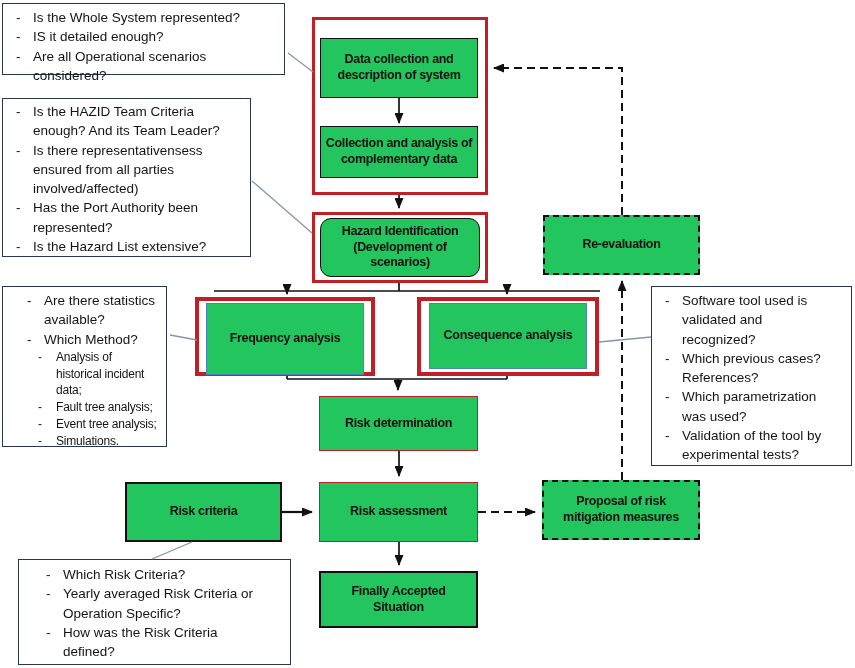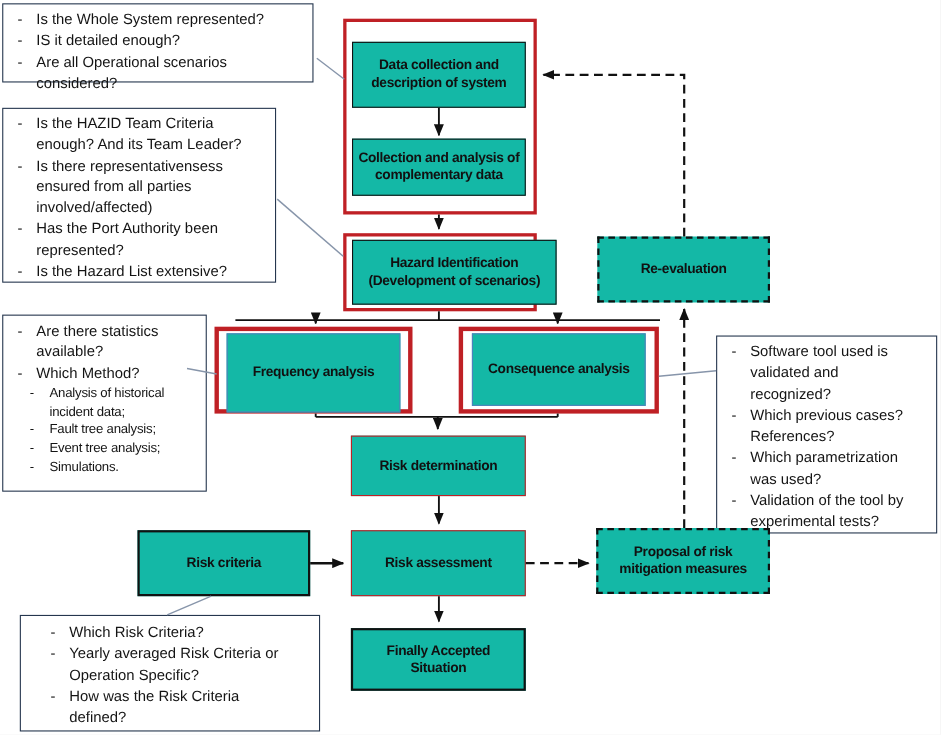--- a/index.html
+++ b/index.html
@@ -16,21 +16,21 @@
   .qbox ul{list-style:none;margin:0;padding:0;}
   .qbox li{position:relative;padding-left:24px;}
   .qbox li::before{content:"-";position:absolute;left:7px;top:0;}
   .qbox .sub{font-size:12px;line-height:1.4;margin-top:0;}
   .qbox .sub li{padding-left:22px;margin-left:14px;letter-spacing:-0.2px;}
   .qbox .sub li::before{left:4px;}
   
   .redgroup{position:absolute;border:3px solid #bf2025;background:#fff;box-sizing:border-box;}
   .redgroup.thick{border-width:4px;}
   .fbox{
-    position:absolute;background:#14b8a6;box-sizing:border-box;
+    position:absolute;background:#22c55e;box-sizing:border-box;
     display:flex;align-items:center;justify-content:center;text-align:center;
     font-weight:bold;font-size:12.5px;letter-spacing:-0.3px;line-height:1.25;
     padding:2px 4px;
   }
   .b-black{border:1.6px solid #111;}
   .b-black2{border:2px solid #111;}
   .b-blue{border:1.4px solid #4f81bd;}
   .b-red{border:1.6px solid #bf2025;}
   .b-dash{border:2px dashed #111;}
   svg.overlay{position:absolute;left:0;top:0;pointer-events:none;}
@@ -50,56 +50,56 @@
 
   <div class="qbox" style="left:2px;top:98px;width:249px;height:159px;padding:3px 12px 3px 6px;">
     <ul>
       <li>Is the HAZID Team Criteria enough? And its Team Leader?</li>
       <li>Is there representativensess ensured from all parties involved/affected)</li>
       <li>Has the Port Authority been represented?</li>
       <li>Is the Hazard List extensive?</li>
     </ul>
   </div>
 
-  <div class="qbox" style="left:2px;top:286px;width:186px;height:161px;padding:4px 8px 4px 6px;">
+  <div class="qbox" style="left:2px;top:286px;width:165px;height:161px;padding:4px 8px 4px 17px;">
     <ul>
       <li>Are there statistics available?</li>
       <li>Which Method?</li>
     </ul>
     <ul class="sub">
       <li>Analysis of historical incident data;</li>
       <li>Fault tree analysis;</li>
       <li>Event tree analysis;</li>
       <li>Simulations.</li>
     </ul>
   </div>
 
   <div class="qbox" style="left:18px;top:559px;width:273px;height:106px;padding:5px 30px 4px 20px;">
     <ul>
       <li>Which Risk Criteria?</li>
       <li>Yearly averaged Risk Criteria or Operation Specific?</li>
       <li>How was the Risk Criteria defined?</li>
     </ul>
   </div>
 
-  <div class="qbox" style="left:651px;top:305px;width:201px;height:180px;padding:4px 20px 4px 6px;">
+  <div class="qbox" style="left:651px;top:286px;width:201px;height:180px;padding:4px 20px 4px 6px;">
     <ul>
       <li>Software tool used is validated and recognized?</li>
       <li>Which previous cases? References?</li>
       <li>Which parametrization was used?</li>
       <li>Validation of the tool by experimental tests?</li>
     </ul>
   </div>
 
   <div class="redgroup" style="left:312px;top:17px;width:176px;height:178px;"></div>
   <div class="fbox b-black" style="left:320px;top:38px;width:158px;height:60px;">Data collection and description of system</div>
   <div class="fbox b-black" style="left:320px;top:126px;width:158px;height:52px;">Collection and analysis of complementary data</div>
 
   <div class="redgroup" style="left:312px;top:212px;width:176px;height:71px;"></div>
-  <div class="fbox b-black" style="left:320px;top:218px;width:186px;height:59px;">Hazard Identification (Development of scenarios)</div>
+  <div class="fbox b-black" style="left:320px;top:218px;width:160px;height:59px;border-radius:11px;">Hazard Identification (Development of scenarios)</div>
 
   <div class="redgroup thick" style="left:195px;top:297px;width:180px;height:79px;"></div>
   <div class="fbox b-blue" style="left:206px;top:303px;width:158px;height:72px;">Frequency analysis</div>
 
   <div class="redgroup thick" style="left:417px;top:297px;width:182px;height:79px;"></div>
   <div class="fbox b-blue" style="left:429px;top:303px;width:158px;height:66px;">Consequence analysis</div>
 
   <div class="fbox b-red" style="left:319px;top:482px;width:159px;height:60px;">Risk assessment</div>
   <div class="fbox b-red" style="left:319px;top:396px;width:159px;height:55px;">Risk determination</div>
   <div class="fbox b-black2" style="left:319px;top:571px;width:159px;height:57px;">Finally Accepted Situation</div>

